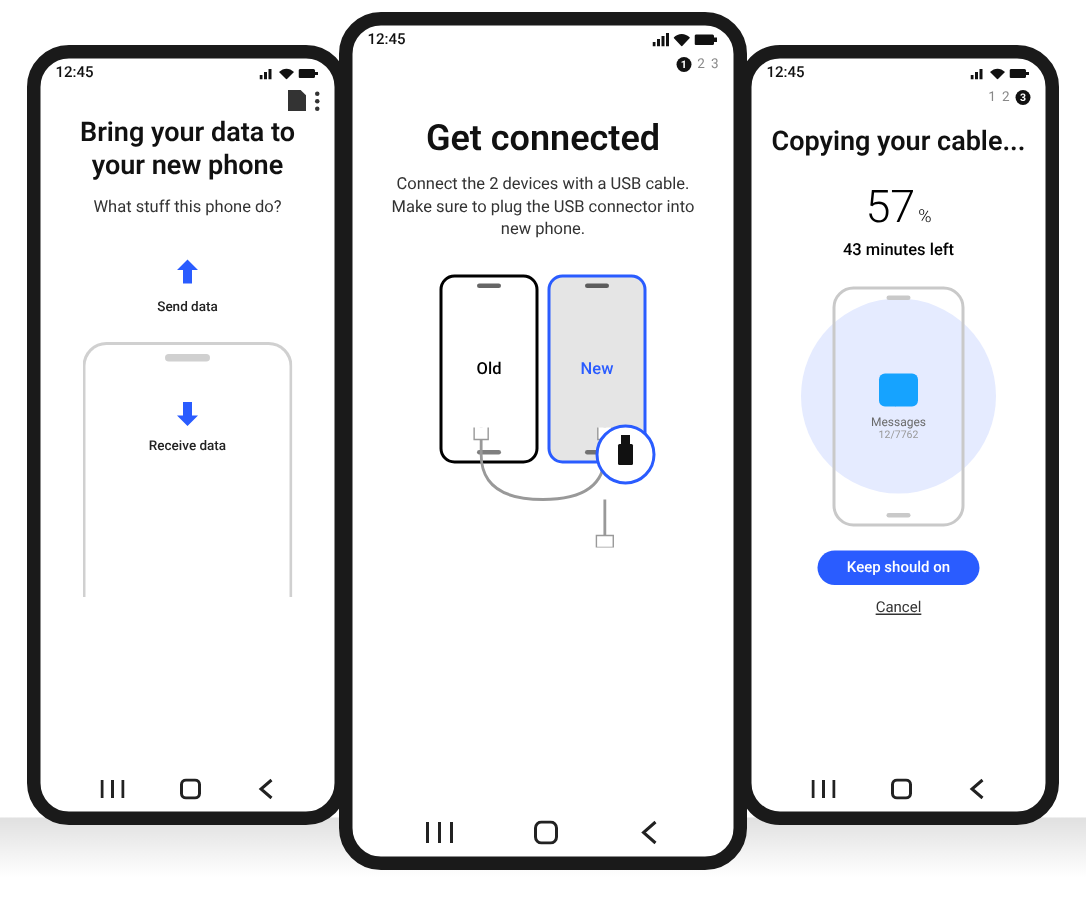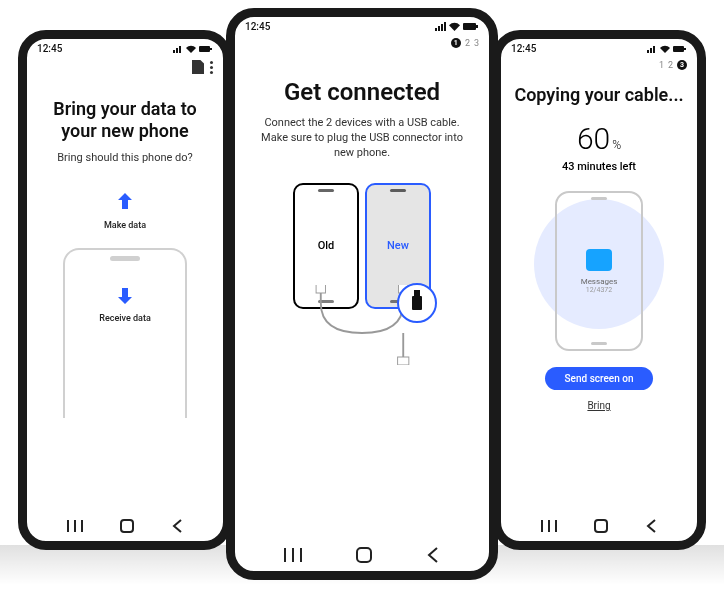--- a/index.html
+++ b/index.html
@@ -75,31 +75,31 @@
   .step-ind { display:flex; gap:4px; align-items:center; font-size:9px; color:#888; }
   .step-ind .dot { width:10px; height:10px; border-radius:50%; background:#111; color:#fff; display:inline-flex; align-items:center; justify-content:center; font-size:7px; font-weight:bold; }
   .screen {
     display: flex;
     flex-direction: column;
     height: calc(100% - 0px);
     text-align: center;
   }
   .body-area { flex: 1 1 auto; padding: 0 8px; display:flex; flex-direction:column; }
   h1 { font-weight: 600; color: #111; }
-  .phone-left h1 { font-size: 18px; line-height:1.2; margin-top:20px; padding:0 6px; }
+  .phone-left h1 { font-size: 18px; line-height:1.2; margin-top:0; padding:0 6px; }
   .phone-center h1 { font-size: 24px; margin-top: 26px; }
   .phone-right h1 { font-size: 18px; margin-top: 10px; }
   .subtitle { font-size: 11px; color:#333; margin-top:10px; }
   .phone-center .subtitle { font-size: 11px; padding: 0 16px; line-height:1.35; }
   .send-block { margin-top: 26px; }
   .arrow-up { color:#2a5cff; }
   .arrow-down { color:#2a5cff; }
   .small-label { font-size: 9px; color:#222; margin-top:4px; font-weight:500; }
   .receive-phone {
-    width: 124px; height: 170px;
+    width: 140px; height: 170px;
     border: 2px solid #d0d0d0;
     border-radius: 16px 16px 0 0;
     margin: 18px auto 0;
     position: relative;
     border-bottom: none;
   }
   .receive-phone .inner-notch { width:30px; height:5px; background:#d0d0d0; border-radius:3px; margin:6px auto 0; }
   .receive-phone .rx-content { margin-top: 22px; }
   
   .two-phones {
@@ -178,26 +178,26 @@
       <div class="top-row">
         <span class="sd-icon"></span>
         <span class="more-icon">
             <i></i>
             <i></i>
             <i></i>
           </span>
       </div>
       <div class="body-area">
         <h1>Bring your data to your new phone</h1>
-        <div class="subtitle">Bring should this phone do?</div>
+        <div class="subtitle">What stuff this phone do?</div>
         <div class="send-block">
           <svg class="arrow-up" width="22" height="22">
               <path d="M11 3l-7 7h4v9h6v-9h4z" fill="currentColor"></path>
             </svg>
-          <div class="small-label">Make data</div>
+          <div class="small-label">Send data</div>
         </div>
         <div class="receive-phone">
           <div class="inner-notch"></div>
           <div class="rx-content">
             <svg class="arrow-down" width="22" height="22">
                 <path d="M11 21l7-7h-4V5H8v9H4z" fill="currentColor"></path>
               </svg>
             <div class="small-label">Receive data</div>
           </div>
         </div>
@@ -312,37 +312,37 @@
       <div class="top-row">
         <span class="step-ind">
           <span>1</span>
           <span>2</span>
           <span class="dot">3</span>
         </span>
       </div>
       <div class="body-area">
         <h1>Copying your cable...</h1>
         <div class="progress-num">
-          <span>60</span><span class="pct">%</span>
+          <span>57</span><span class="pct">%</span>
         </div>
         <div class="time-left">43 minutes left</div>
         <div style="position:relative; margin-top:4px;">
           <div class="copy-bg"></div>
           <div class="copy-phone">
             <span class="cp-notch"></span>
             <div class="msg-icon"></div>
             <div class="msg-cap">
               <span>Messages</span>
-              <span class="cnt">12/4372</span>
+              <span class="cnt">12/7762</span>
             </div>
             <span class="cp-home"></span>
           </div>
         </div>
-        <div><span class="pill-btn">Send screen on</span></div>
-        <div><a class="link">Bring</a></div>
+        <div><span class="pill-btn">Keep should on</span></div>
+        <div><a class="link">Cancel</a></div>
       </div>
       <div class="navbar">
         <span>
             <svg width="16" height="12">
               <path d="M0 0h2v12H0zM7 0h2v12H7zM14 0h2v12h-2z" fill="#222"></path>
             </svg>
           </span>
         <span>
             <svg width="14" height="14">
               <rect x="1" y="1" width="12" height="12" rx="3" fill="none" stroke="#222" stroke-width="2"></rect>

